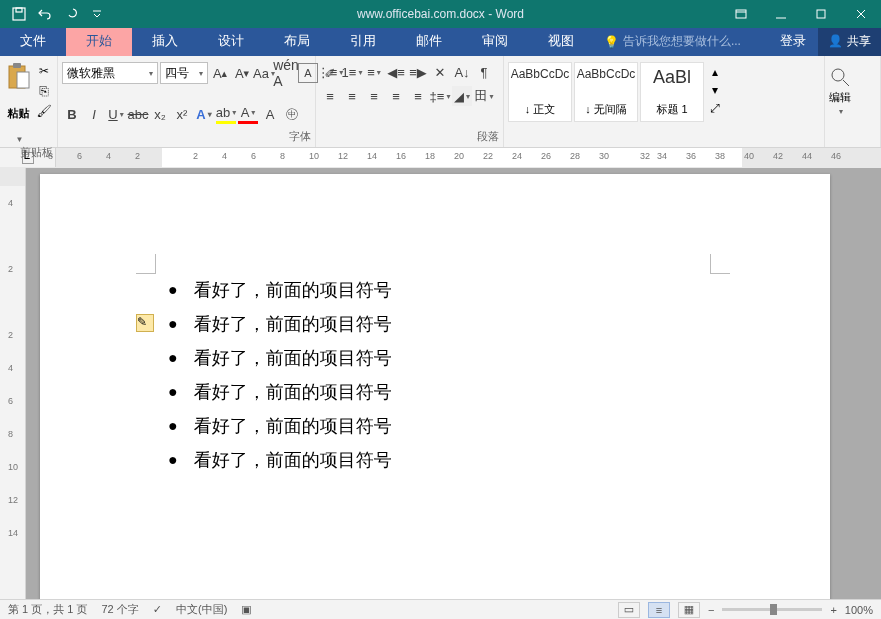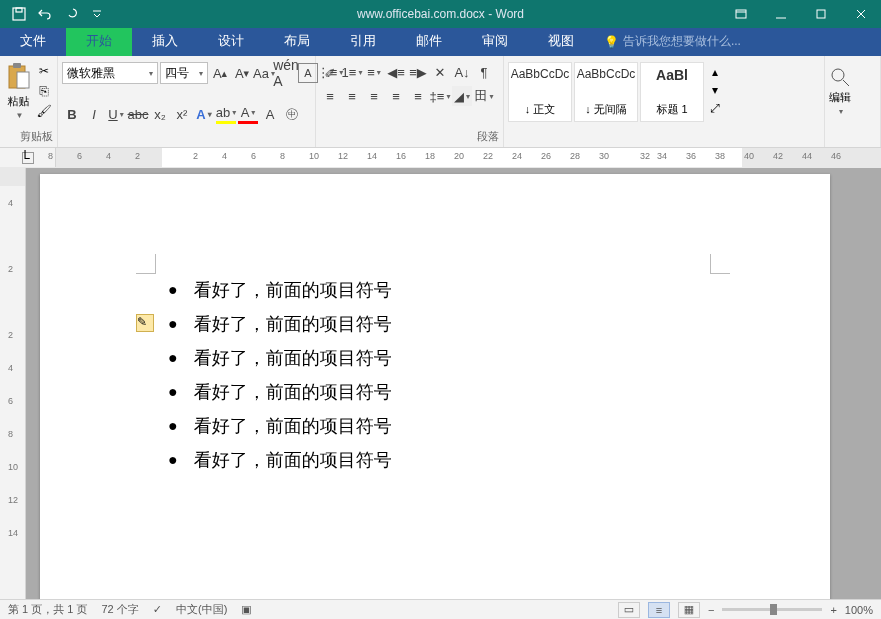--- a/index.html
+++ b/index.html
@@ -8,48 +8,48 @@
 .titlebar { height: 28px; background: #0f766e; color: #fff; display: flex; align-items: center; position: relative; }
 .qat { display: flex; align-items: center; gap: 0; padding-left: 6px; }
 .qat-btn { width: 26px; height: 28px; display: flex; align-items: center; justify-content: center; cursor: pointer; }
 .title-text { position: absolute; left: 50%; transform: translateX(-50%); font-size: 12px; color: #dfe6f0; }
 .winctrl { margin-left: auto; display: flex; }
 .winbtn { width: 40px; height: 28px; display: flex; align-items: center; justify-content: center; cursor: pointer; }
 .winbtn svg, .qat-btn svg { stroke: #fff; }
 
 .tabbar { height: 28px; background: #2b579a; color: #fff; display: flex; align-items: flex-end; }
 .tab { padding: 6px 20px; font-size: 13px; cursor: pointer; color: #fff; }
-.tab.active { background: #22c55e; color: #2b579a; }
+.tab.active { background: #fca5a5; color: #2b579a; }
 .tell-me { color: #a9bfde; font-size: 12px; display: flex; align-items: center; gap: 4px; padding: 6px 10px; }
 .share-area { margin-left: auto; display: flex; align-items: center; }
 .login { padding: 6px 12px; font-size: 13px; }
 .share { background: #1e3f73; padding: 6px 10px; display: flex; align-items: center; gap: 4px; }
 
 .ribbon { height: 92px; background: #f3f3f3; border-bottom: 1px solid #d4d4d4; display: flex; }
 .group { border-right: 1px solid #e0e0e0; display: flex; flex-direction: column; padding: 2px 4px; }
 .group-body { flex: 1; display: flex; align-items: flex-start; gap: 2px; }
 .group-label { text-align: right; font-size: 11px; color: #666; padding: 1px 0; position: relative; }
 
 .clipboard { width: 58px; }
-.paste-btn { width: 38px; display: flex; flex-direction: column; align-items: center; gap: 2px; padding-top: 4px; cursor: pointer; }
+.paste-btn { width: 38px; display: flex; flex-direction: column; align-items: center; gap: 14px; padding-top: 4px; cursor: pointer; font-weight: bold; }
 .clip-small { display: flex; flex-direction: column; gap: 2px; padding-top: 4px; }
 .small-btn { width: 18px; height: 18px; cursor: pointer; display: flex; align-items: center; justify-content: center; }
 
 .font { width: 258px; }
 .font-row { display: flex; gap: 2px; align-items: center; }
 .combo { border: 1px solid #c0c0c0; background: #fff; height: 22px; display: flex; align-items: center; padding: 0 4px; font-size: 12px; cursor: pointer; }
 .font-name { width: 96px; }
 .font-size { width: 48px; }
 .ico { width: 20px; height: 20px; cursor: pointer; display: flex; align-items: center; justify-content: center; font-size: 13px; color: #444; }
 
 .para { width: 188px; }
 .styles { flex: 1; }
 .style-item { width: 64px; height: 60px; border: 1px solid #e0e0e0; background: #fff; display: flex; flex-direction: column; align-items: center; justify-content: space-between; padding: 4px 2px; font-size: 11px; cursor: pointer; }
 .style-preview { font-size: 12px; color: #333; }
-.style-preview.big { font-size: 14px; font-weight: bold; }
+.style-preview.big { font-size: 18px; font-weight: normal; }
 .style-gallery { display: flex; gap: 2px; }
 .style-scroll { width: 14px; display: flex; flex-direction: column; justify-content: space-between; padding: 1px 0; }
 .editing { width: 56px; }
 .find-btn { display: flex; flex-direction: column; align-items: center; gap: 2px; padding-top: 8px; cursor: pointer; }
 
 .ruler-area { height: 20px; background: #fff; display: flex; border-bottom: 1px solid #e8e8e8; }
 .ruler-corner { width: 56px; background: #f3f3f3; border-right: 1px solid #d4d4d4; display: flex; align-items: center; justify-content: center; }
 .hruler { flex: 1; position: relative; background: #fff; font-size: 9px; color: #777; }
 .hruler .shade-l { position: absolute; left: 0; width: 106px; height: 100%; background: #e8e8e8; }
 .hruler .shade-r { position: absolute; right: 0; left: 686px; height: 100%; background: #e8e8e8; }
@@ -136,20 +136,27 @@
   <div class="tab">设计</div>
   <div class="tab">布局</div>
   <div class="tab">引用</div>
   <div class="tab">邮件</div>
   <div class="tab">审阅</div>
   <div class="tab">视图</div>
   <div class="tell-me">
       <span>💡</span>
       <span>告诉我您想要做什么...</span>
     </div>
+  <div class="share-area">
+    <div class="login">登录</div>
+    <div class="share">
+        <span>👤</span>
+        <span>共享</span>
+      </div>
+  </div>
 </div>
 
 <div class="ribbon">
   <div class="group clipboard">
     <div class="group-body">
       <div class="paste-btn">
         <svg width="26" height="30" viewBox="0 0 26 30">
             <rect x="3" y="4" width="16" height="22" fill="#d9a84e" stroke="#b08030"></rect>
             <rect x="7" y="1" width="8" height="5" rx="1" fill="#888"></rect>
             <rect x="11" y="10" width="12" height="16" fill="#fff" stroke="#888"></rect>
@@ -200,20 +207,21 @@
           </div>
         <div class="ico">x₂</div>
         <div class="ico">x²</div>
         <div class="ico" style="color:#3a6fd8;font-weight:bold">A<span class="dd">▾</span></div>
         <div class="ico" style="border-bottom:3px solid #ffff00">ab<span class="dd">▾</span></div>
         <div class="ico" style="border-bottom:3px solid #ff0000">A<span class="dd">▾</span></div>
         <div class="ico">A</div>
         <div class="ico">㊥</div>
       </div>
     </div>
+    <div class="group-label">字体</div>
   </div>
 
   <div class="group para">
     <div class="group-body" style="flex-direction:column;gap:4px;padding-top:4px">
       <div class="font-row">
         <div class="ico">⋮≡<span class="dd">▾</span></div>
         <div class="ico">1≡<span class="dd">▾</span></div>
         <div class="ico">≡<span class="dd">▾</span></div>
         <div class="ico">◀≡</div>
         <div class="ico">≡▶</div>

